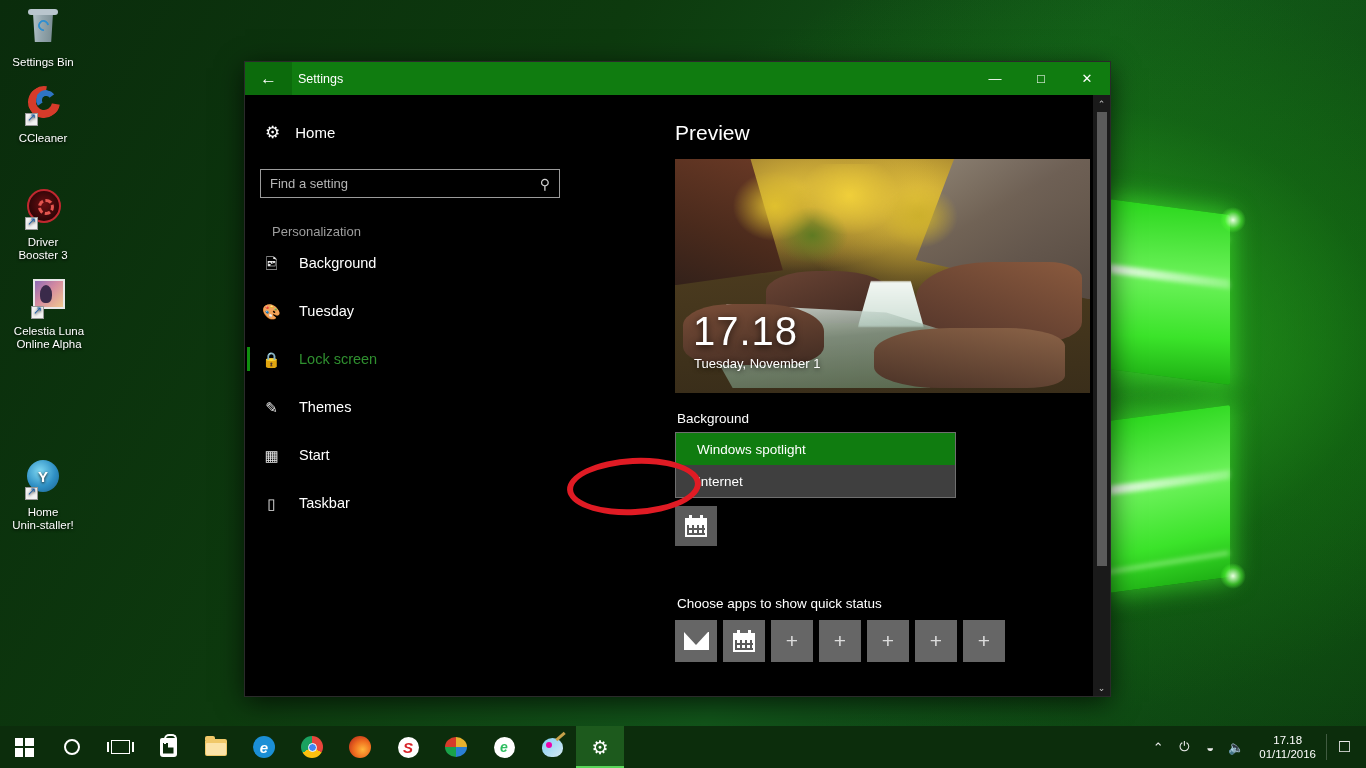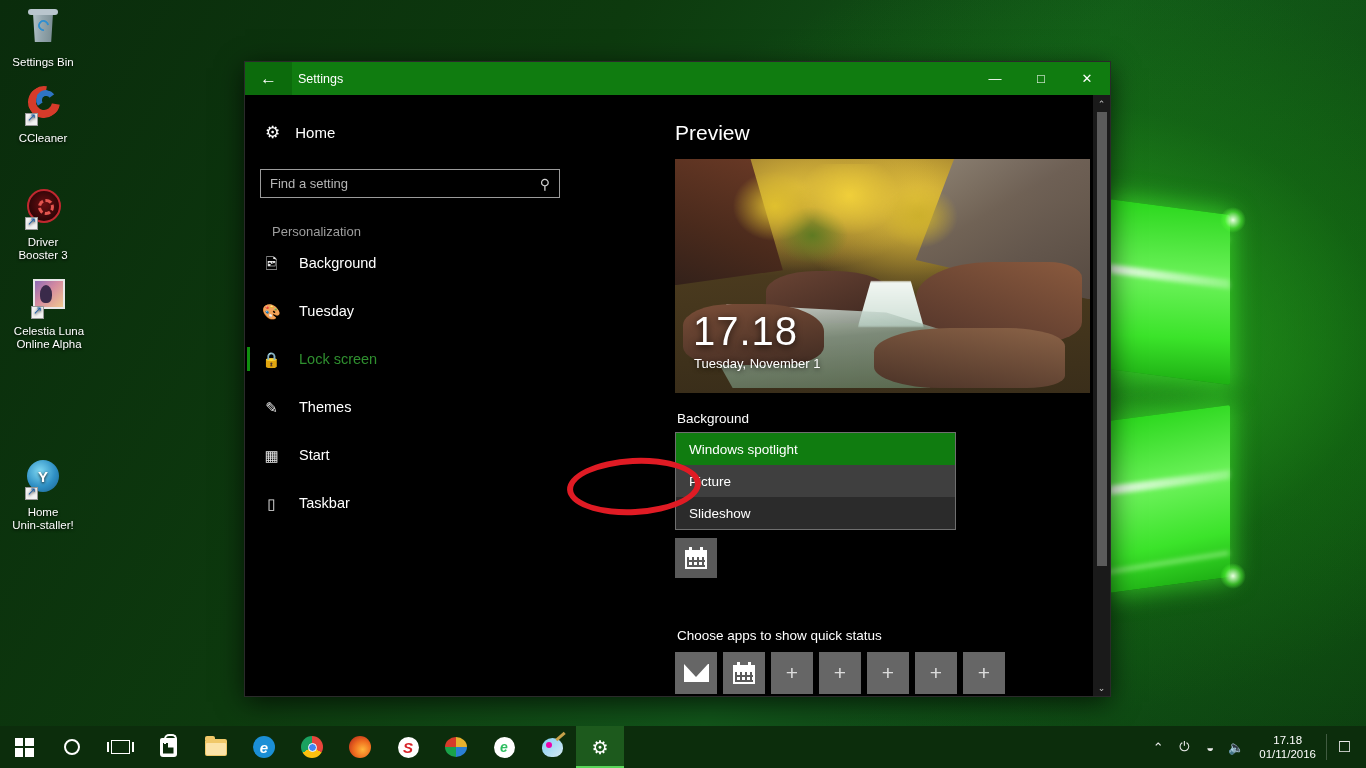--- a/index.html
+++ b/index.html
@@ -158,21 +158,21 @@
     background:linear-gradient(180deg,#f2f7f3,#cfe0d6); filter:blur(1px);
     clip-path:polygon(20% 0,80% 0,100% 100%,0 100%); }
   #pvclock { position:absolute; left:18px; bottom:42px; color:#fff;
              font-size:40px; font-weight:300; letter-spacing:1px;
              text-shadow:0 2px 7px rgba(0,0,0,.75); line-height:1; }
   #pvdate { position:absolute; left:19px; bottom:22px; color:#fff; font-size:13px;
             text-shadow:0 1px 5px rgba(0,0,0,.8); }
 
   #bglabel { color:#fff; font-size:13.5px; margin:18px 0 6px 2px; }
   #dropdown { width:281px; background:#2b2b2b; border:1px solid #6f6f6f; }
-  .opt { height:32px; display:flex; align-items:center; padding-left:13px;
+  .opt { height:32px; display:flex; align-items:center; padding-left:21px;
          color:#fff; font-size:13.5px; }
   .opt.selected { background:#107c10; }
   .opt.hover { background:#3f3f3f; }
   #calbtn { width:42px; height:40px; background:#5a5a5a; margin-top:8px;
             display:flex; align-items:center; justify-content:center; }
   #qslabel { color:#fff; font-size:13.5px; margin:50px 5px 9px 2px; }
   #qsrow { display:flex; gap:6px; }
   .qs { width:42px; height:42px; background:#666; display:flex; align-items:center;
         justify-content:center; color:#fff; }
   .qs.plus { font-size:21px; font-weight:300; color:#dcdcdc; }
@@ -392,24 +392,21 @@
         <div id="pvdate">Tuesday, November 1</div>
       </div>
 
       <div id="bglabel">Background</div>
 
       <div id="dropdown">
         <div class="opt selected">
           <span>Windows spotlight</span>
         </div>
         <div class="opt hover">
-          <span>Picture</span>
-        </div>
-        <div class="opt">
-          <span>Slideshow</span>
+          <span>Internet</span>
         </div>
       </div>
 
       <div id="calbtn">
         <span class="cal-glyph">
           <i class="pin1"></i>
             <i class="pin2"></i>
             <i class="top"></i>
             <i class="bot"></i>
         </span>

